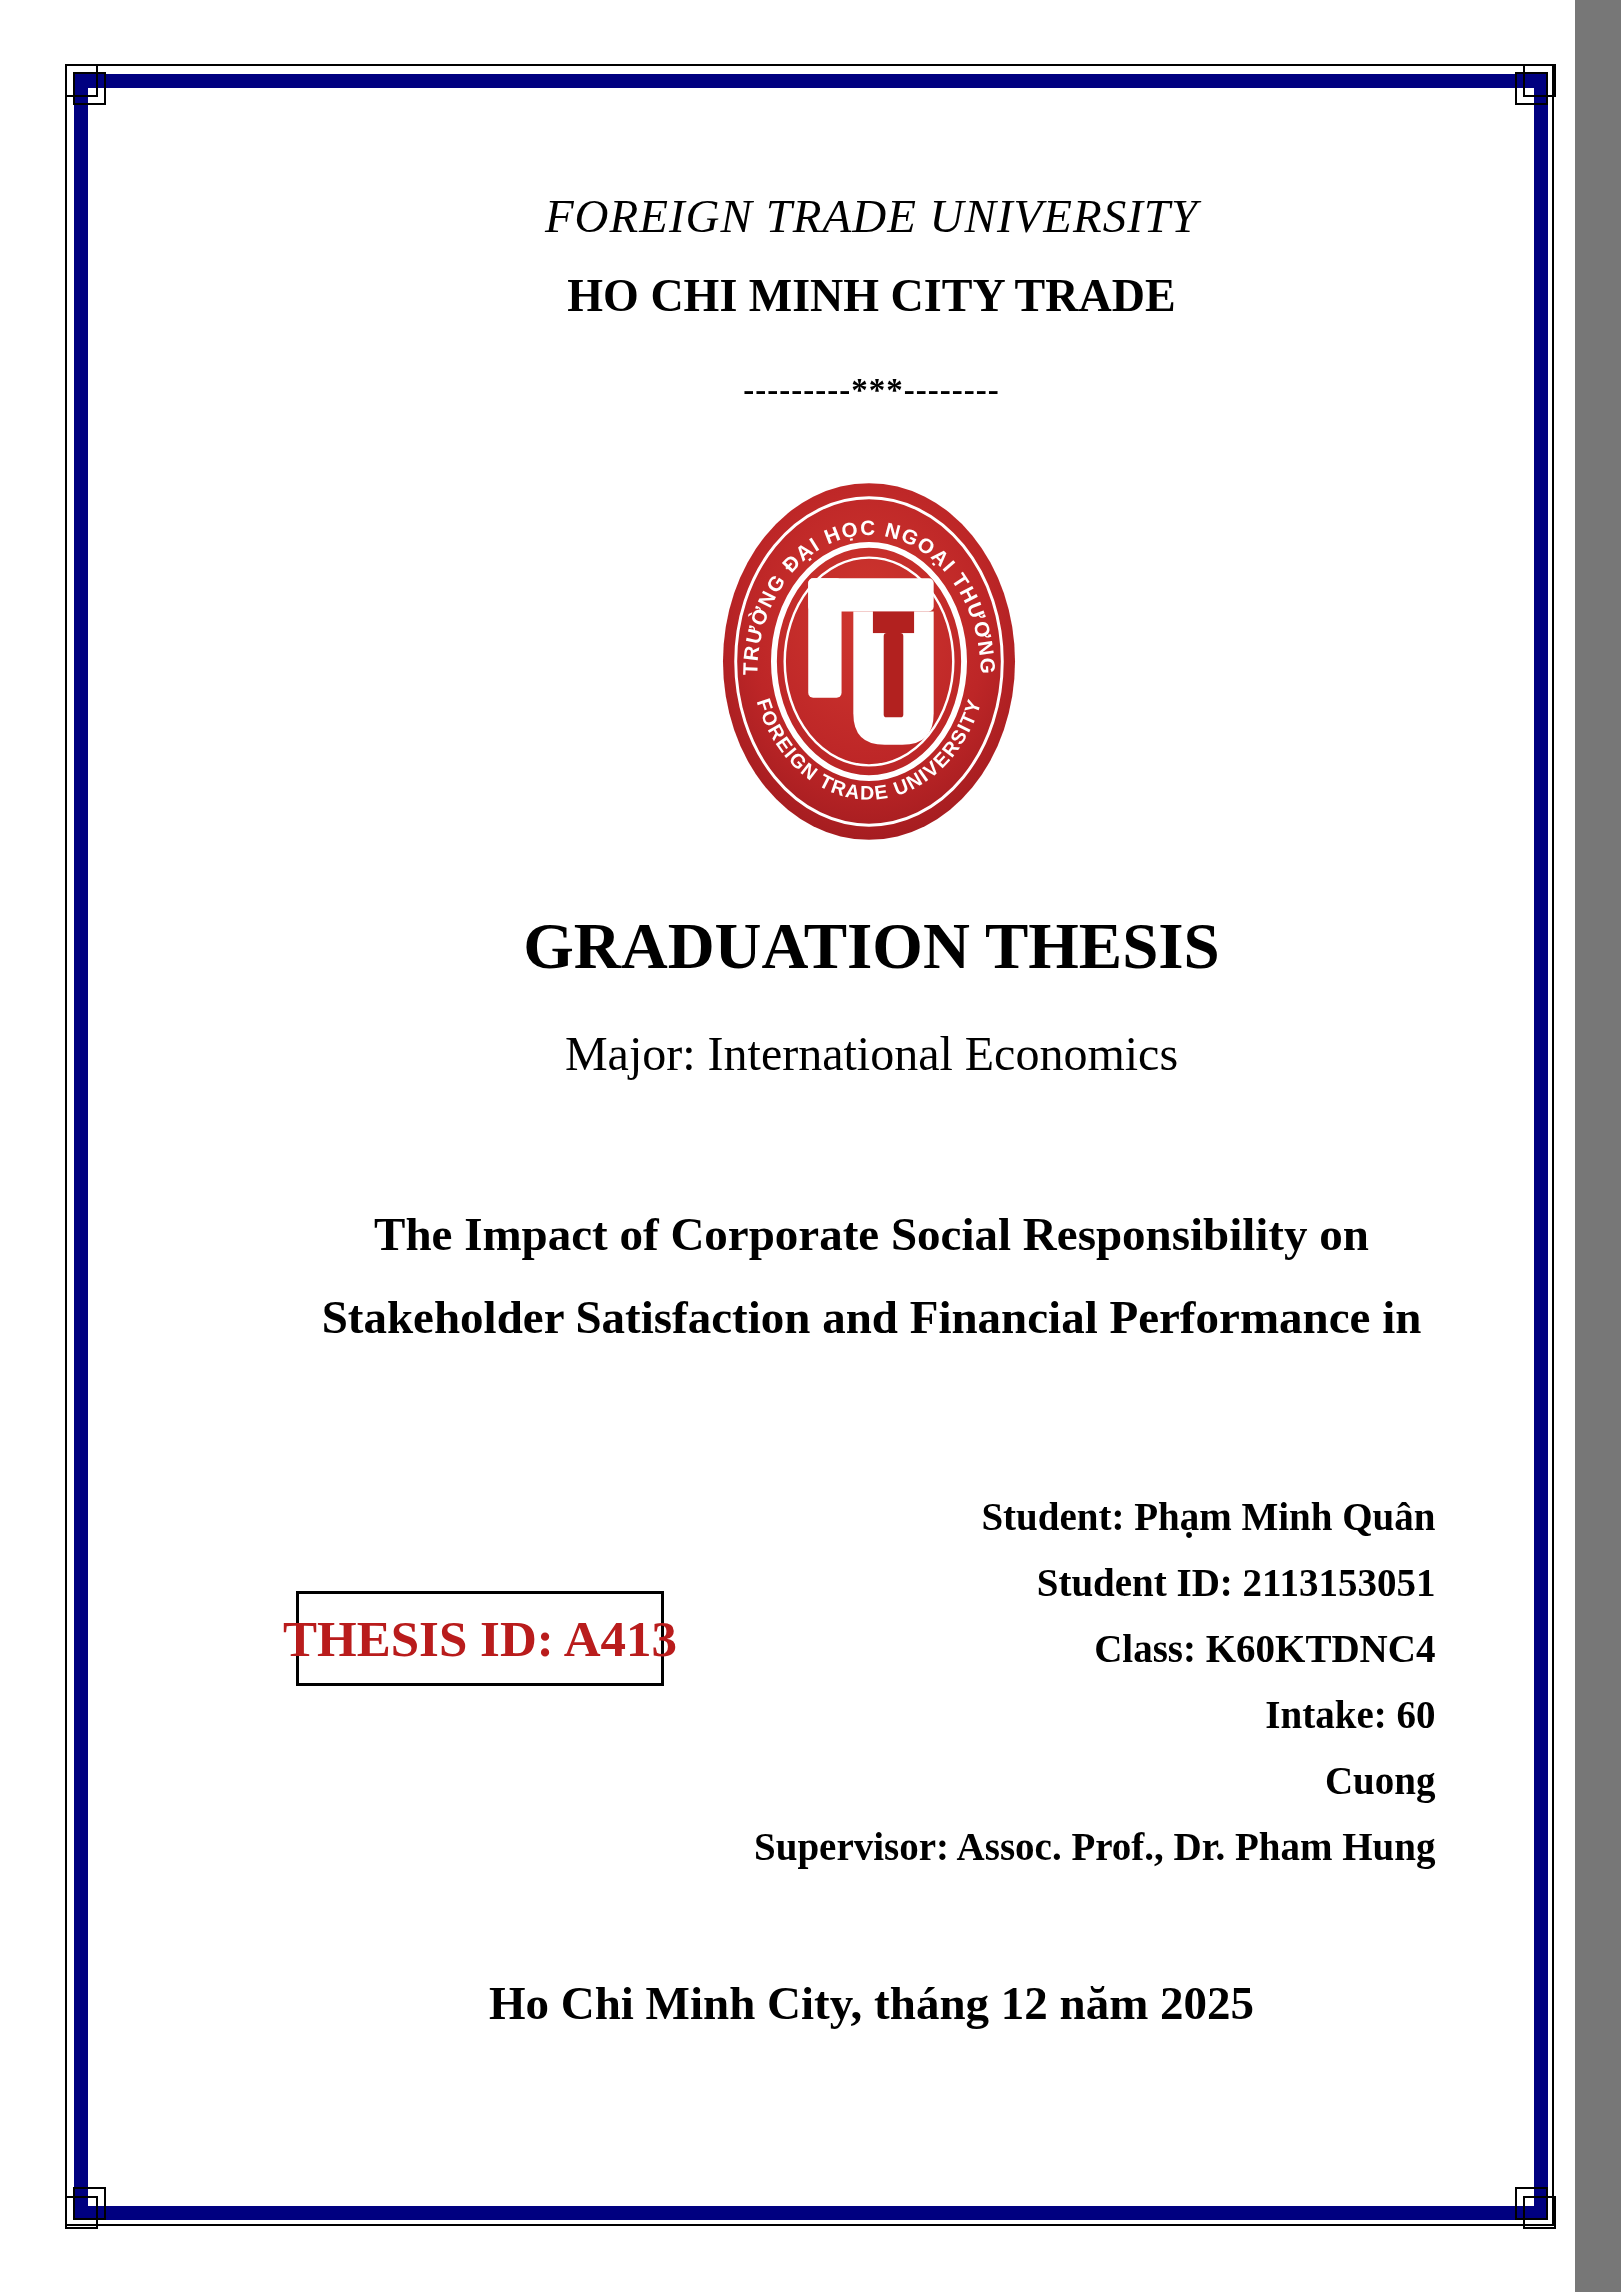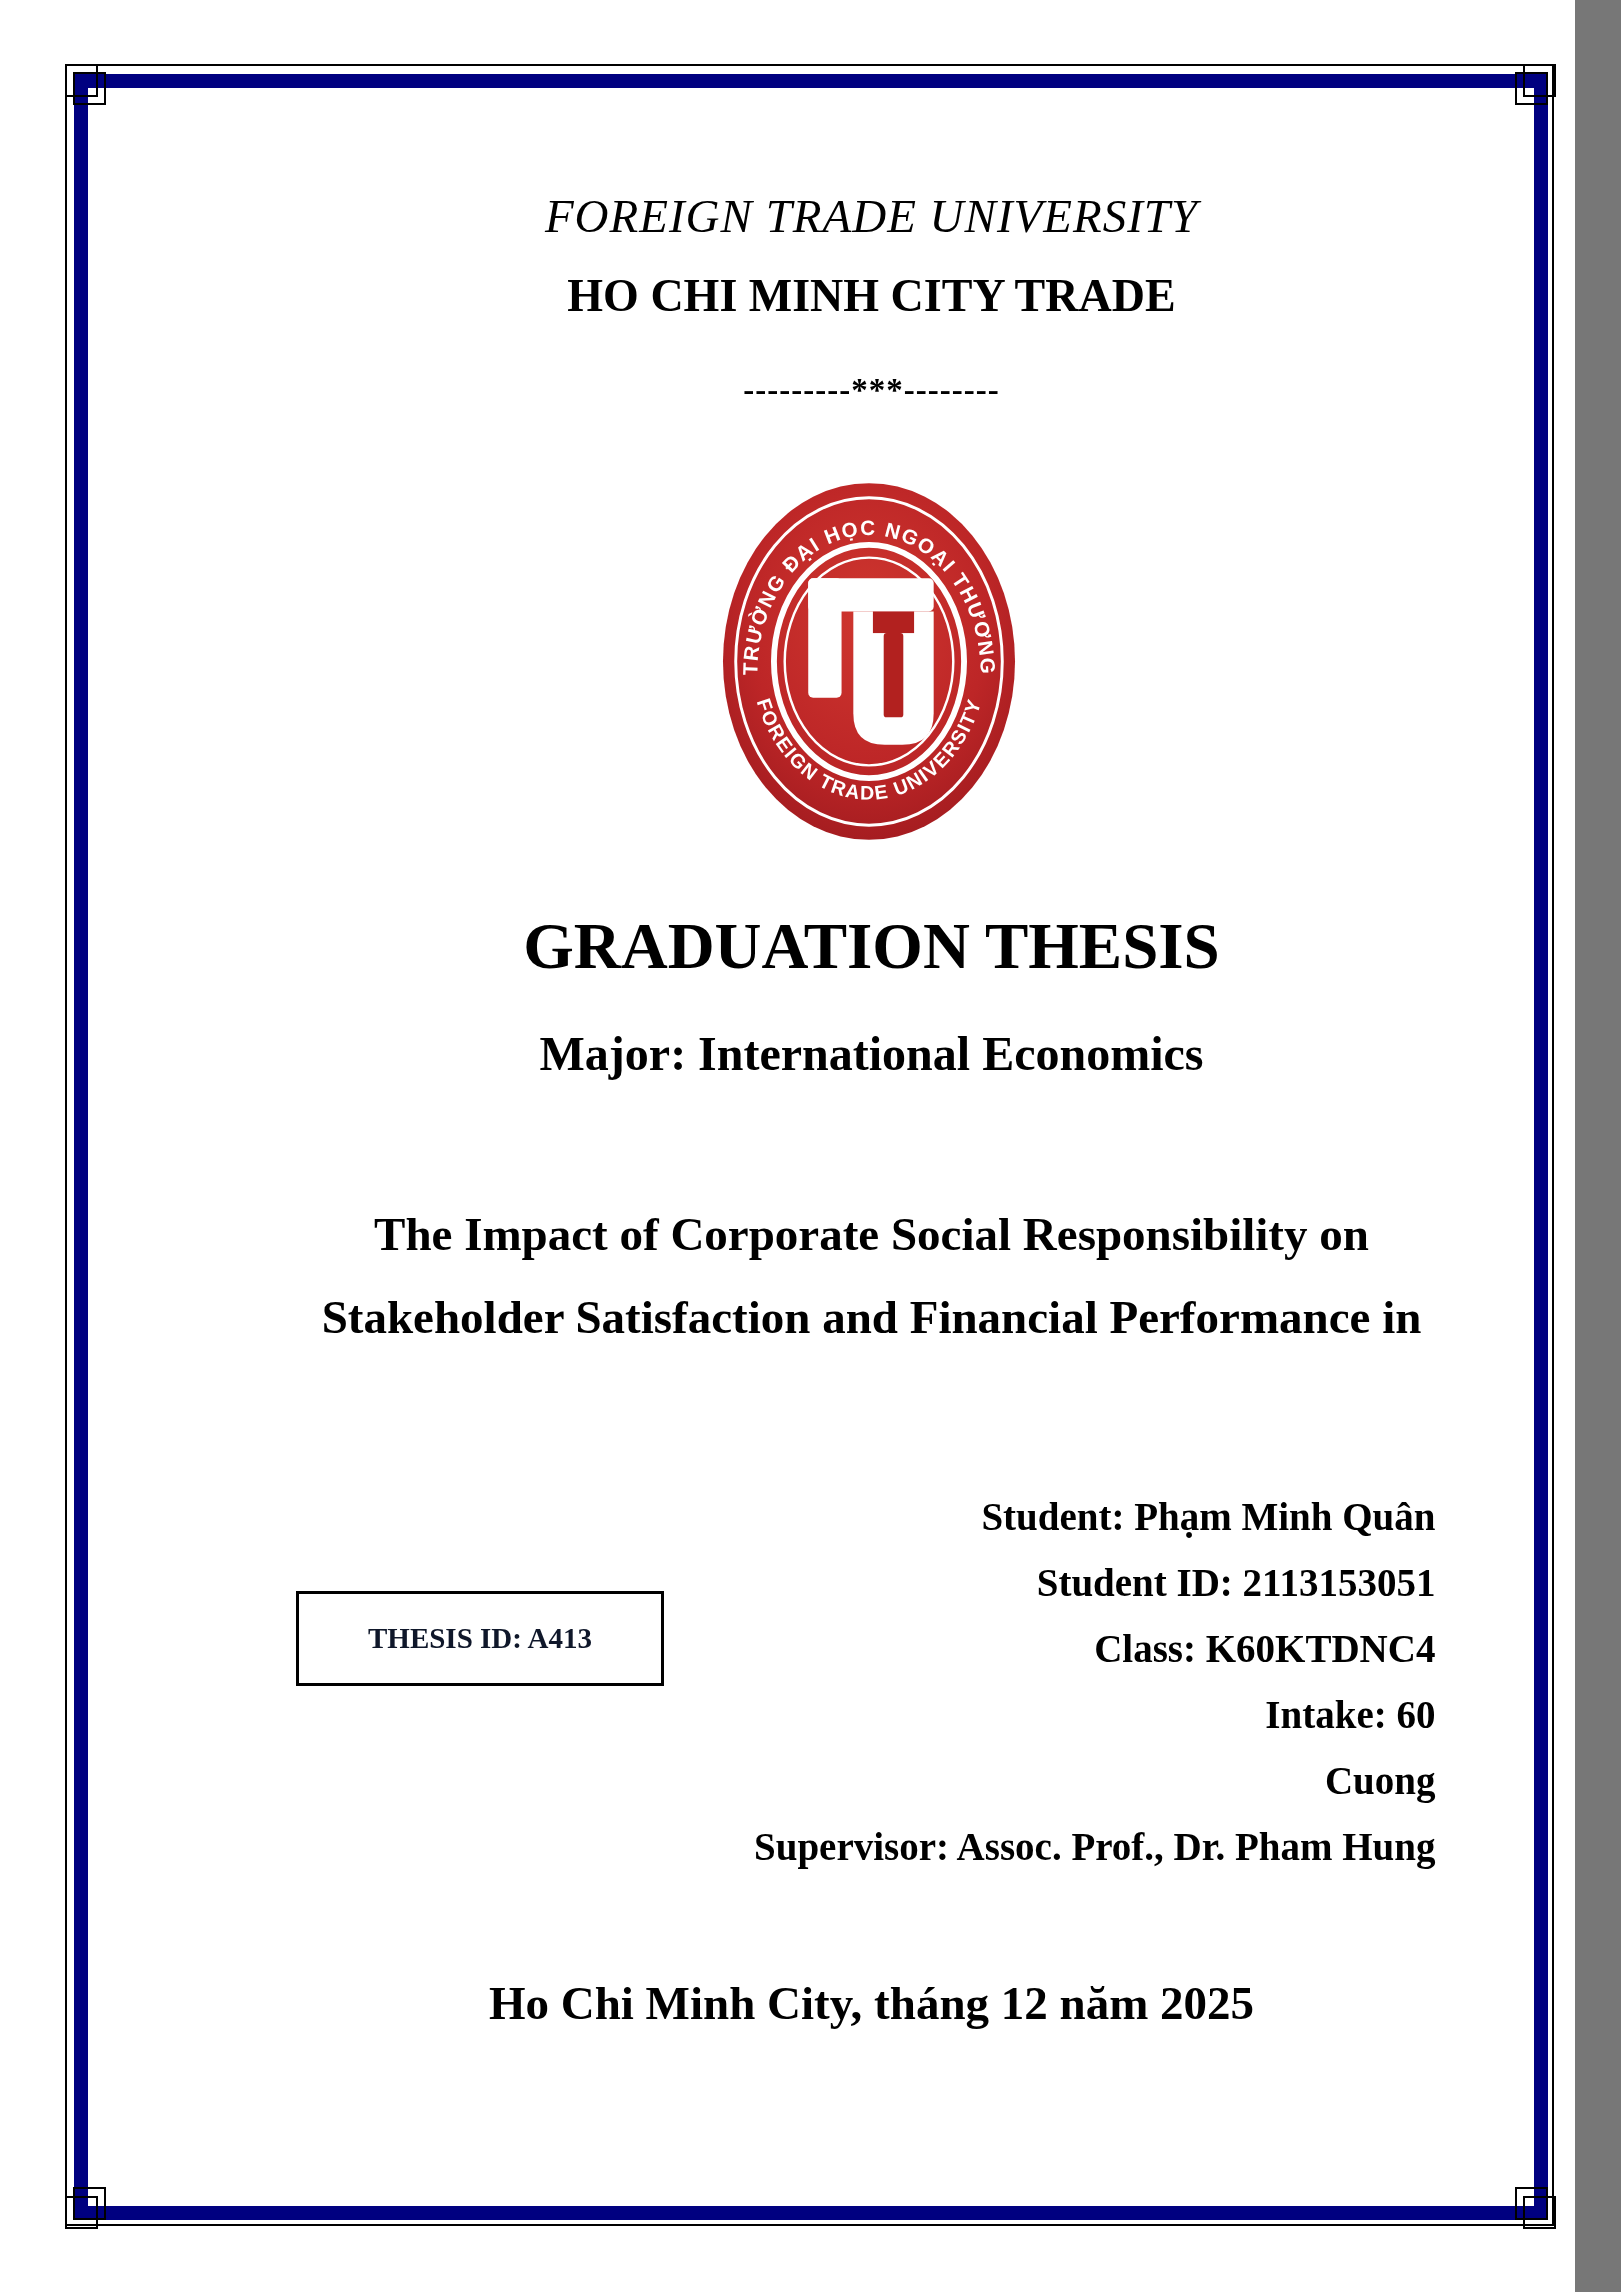--- a/index.html
+++ b/index.html
@@ -15,28 +15,28 @@
   .k-tr1{left:1523px;top:64px;} .k-tr2{left:1515px;top:72px;}
   .k-bl1{left:65px;top:2196px;} .k-bl2{left:73px;top:2187px;}
   .k-br1{left:1523px;top:2196px;}.k-br2{left:1515px;top:2187px;}
   
   .col{position:absolute;left:157px;width:1429px;text-align:center;line-height:1;}
   .uni-heading{top:193px;font-size:47px;font-style:italic;font-weight:normal;letter-spacing:1px;}
   .campus-heading{top:273px;font-size:46px;font-weight:bold;}
   .divider{top:374px;font-size:33px;font-weight:bold;letter-spacing:1px;}
   .logo-wrap{position:absolute;left:722px;top:482px;width:294px;height:359px;}
   .grad-title{top:914px;font-size:65px;font-weight:bold;}
-  .major-line{top:1030px;font-size:48px;font-weight:bold;}
+  .major-line{top:1030px;font-size:48px;font-weight:normal;}
   .thesis-title{top:1193px;font-size:47px;font-weight:bold;line-height:83px;}
   .student-block{position:absolute;left:754px;top:1484px;font-size:39px;font-weight:bold;
                  line-height:66px;text-align:right;white-space:nowrap;}
   .thesis-id-box{position:absolute;left:296px;top:1591px;width:368px;height:95px;
                  border:3.9px solid #000;box-sizing:border-box;display:flex;
                  align-items:center;justify-content:center;}
-  .thesis-id-text{color:#0f172a;font-size:29px;font-weight:bold;white-space:nowrap;}
+  .thesis-id-text{color:#b91c1c;font-size:51px;font-weight:bold;white-space:nowrap;}
   .date-line{top:1980px;font-size:47px;font-weight:bold;}
   .seal-text{fill:#ffffff;font-family:"Liberation Sans","DejaVu Sans",sans-serif;font-weight:bold;}
 </style>
 </head>
 <body>
 
 <div class="page">
 
   <div class="frame-thin"></div>
   <div class="frame-navy"></div>

